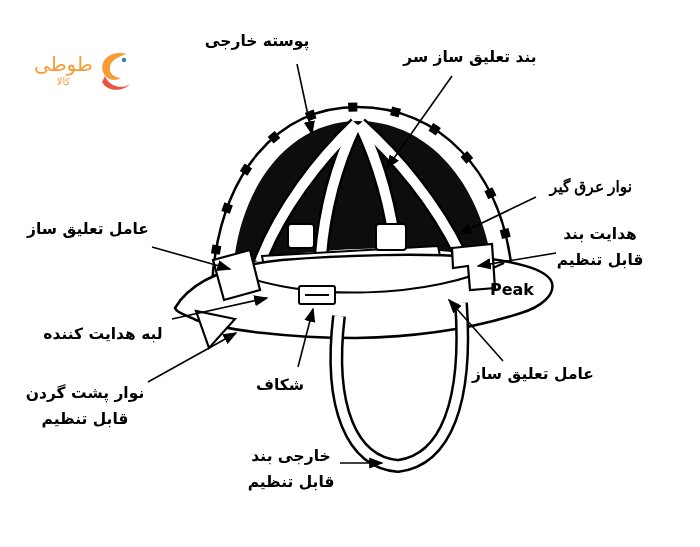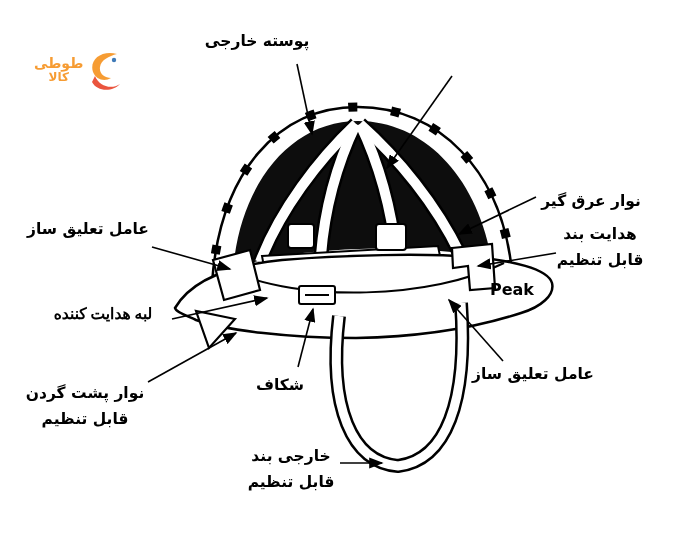--- a/index.html
+++ b/index.html
@@ -15,36 +15,36 @@
   }
   svg.drawing{position:absolute;left:0;top:0;}
   .label{
     position:absolute;transform:translate(-50%,-50%);
     font-weight:bold;font-size:15.5px;color:var(--ink);
     white-space:nowrap;text-align:center;line-height:1.65;
   }
   .label .line{display:block;}
   .lp-outer-shell{left:257px;top:42px;}
   .lp-head-susp{left:470px;top:58px;}
-  .lp-sweat{left:591px;top:202px;}
+  .lp-sweat{left:591px;top:187px;font-family:Liberation Serif, serif;}
   .lp-forehead{left:600px;top:248px;}
   .lp-peak{left:512px;top:290px;font-size:16px;}
   .lp-susp-left{left:88px;top:230px;}
-  .lp-rain{left:103px;top:314px;font-family:Liberation Serif, serif;}
+  .lp-rain{left:103px;top:335px;}
   .lp-neck{left:85px;top:407px;}
   .lp-slot{left:280px;top:386px;}
   .lp-susp-right{left:533px;top:375px;}
   .lp-chin{left:291px;top:470px;}
   .logo{
     position:absolute;left:34px;top:48px;display:flex;align-items:center;gap:4px;
     opacity:.9;direction:rtl;
   }
   .logo-text{display:flex;flex-direction:column;align-items:center;line-height:1.15;}
-  .logo-l1{color:var(--logo-orange);font-weight:bold;font-size:14px;}
-  .logo-l2{color:var(--logo-orange);font-weight:bold;font-size:12px;letter-spacing:1px;}
+  .logo-l1{color:var(--logo-orange);font-weight:normal;font-size:20px;}
+  .logo-l2{color:var(--logo-orange);font-weight:normal;font-size:10px;letter-spacing:1px;}
 </style>
 </head>
 <body>
 
 <div class="stage">
 
   <svg class="drawing" width="700" height="547" viewBox="0 0 700 547">
     <defs>
       <marker id="ah" markerWidth="9" markerHeight="7" refX="8" refY="3.5" orient="auto">
         <path d="M0,0 L9,3.5 L0,7 Z" fill="#000"></path>
@@ -116,20 +116,21 @@
       <line x1="172" y1="319" x2="267" y2="298" marker-end="url(#ah)"></line>
       <line x1="148" y1="382" x2="236" y2="333" marker-end="url(#ah)"></line>
       <line x1="298" y1="367" x2="313" y2="309" marker-end="url(#ah)"></line>
       <line x1="503" y1="361" x2="449" y2="300" marker-end="url(#ah)"></line>
       <line x1="340" y1="463" x2="382" y2="463" marker-end="url(#ah)"></line>
     </g>
   </svg>
 
   <div class="label lp-outer-shell" dir="rtl">پوسته خارجی</div>
 
+  <div class="label lp-head-susp" dir="rtl">بند تعلیق ساز سر</div>
 
   <div class="label lp-sweat" dir="rtl">نوار عرق گیر</div>
 
   <div class="label lp-forehead" dir="rtl">
     <span class="line">هدایت بند</span>
     <span class="line">قابل تنظیم</span>
   </div>
 
   <div class="label lp-peak">Peak</div>
 

